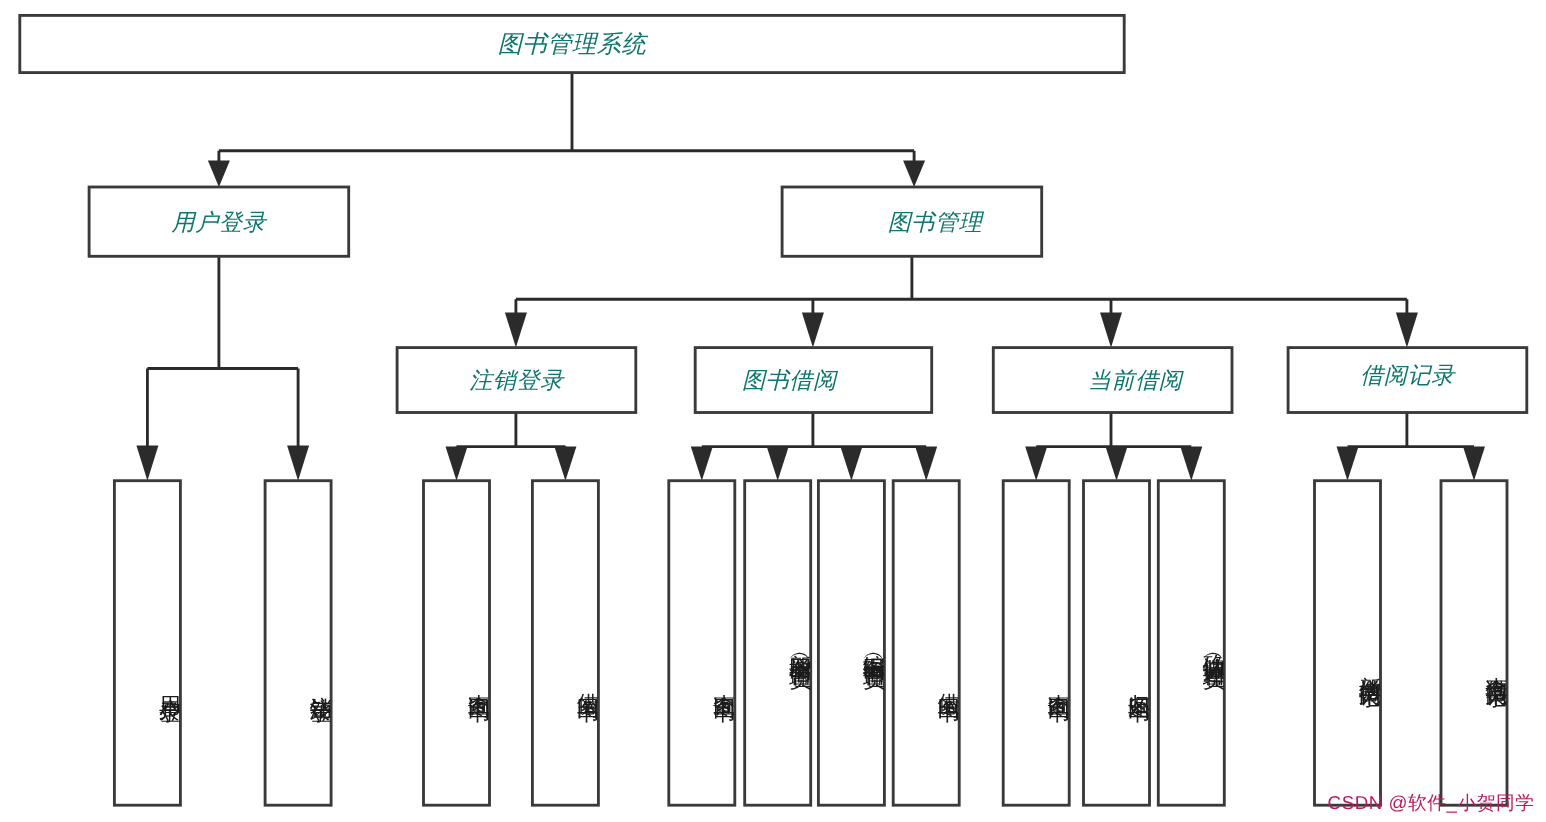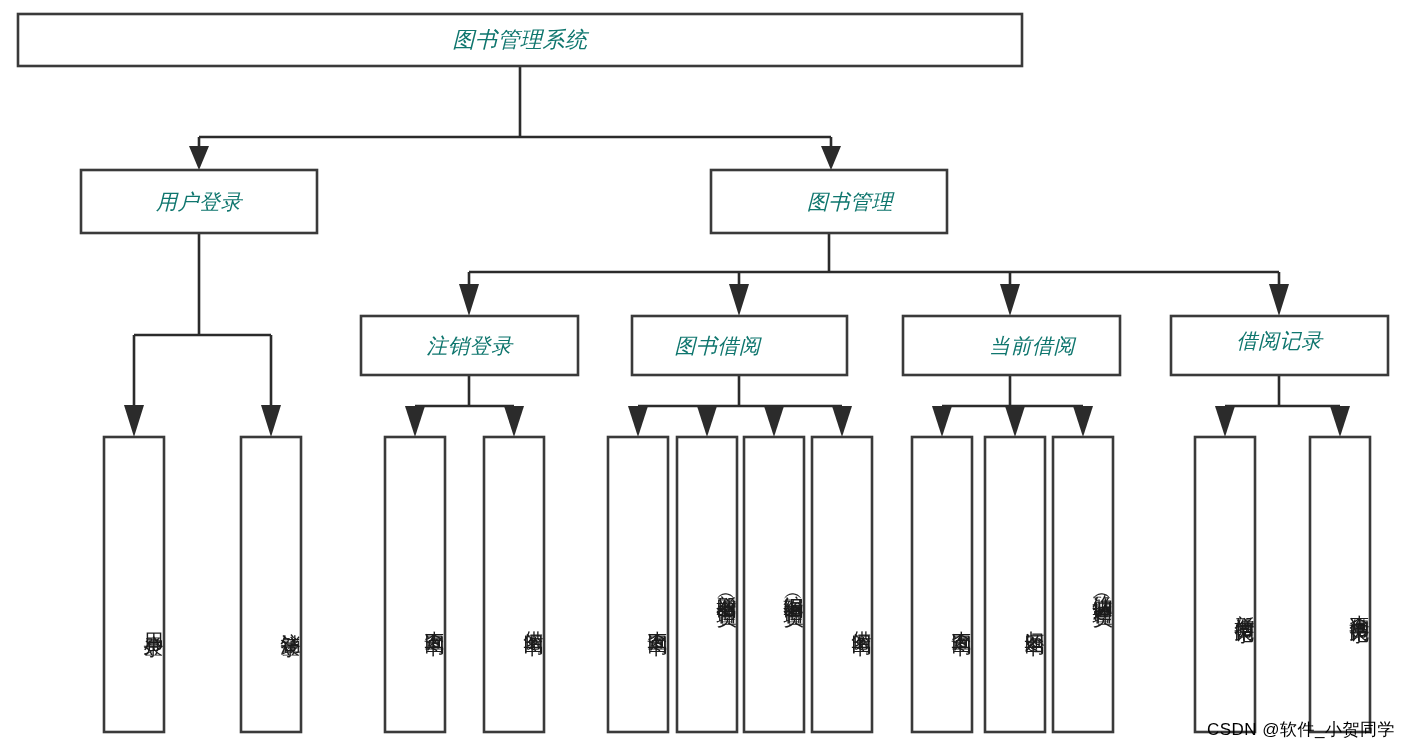--- a/index.html
+++ b/index.html
@@ -68,21 +68,21 @@
     letter-spacing: 2px;
     line-height: 1;
     white-space: nowrap;
     pointer-events: none;
   }
   .watermark {
     position: absolute;
     right: 10px;
     bottom: 6px;
     font-size: 17px;
-    color: #000000;
+    color: #be185d;
     letter-spacing: 0.5px;
     white-space: nowrap;
     pointer-events: none;
   }
 </style>
 </head>
 <body>
 
 <div id="diagram-root">
 

